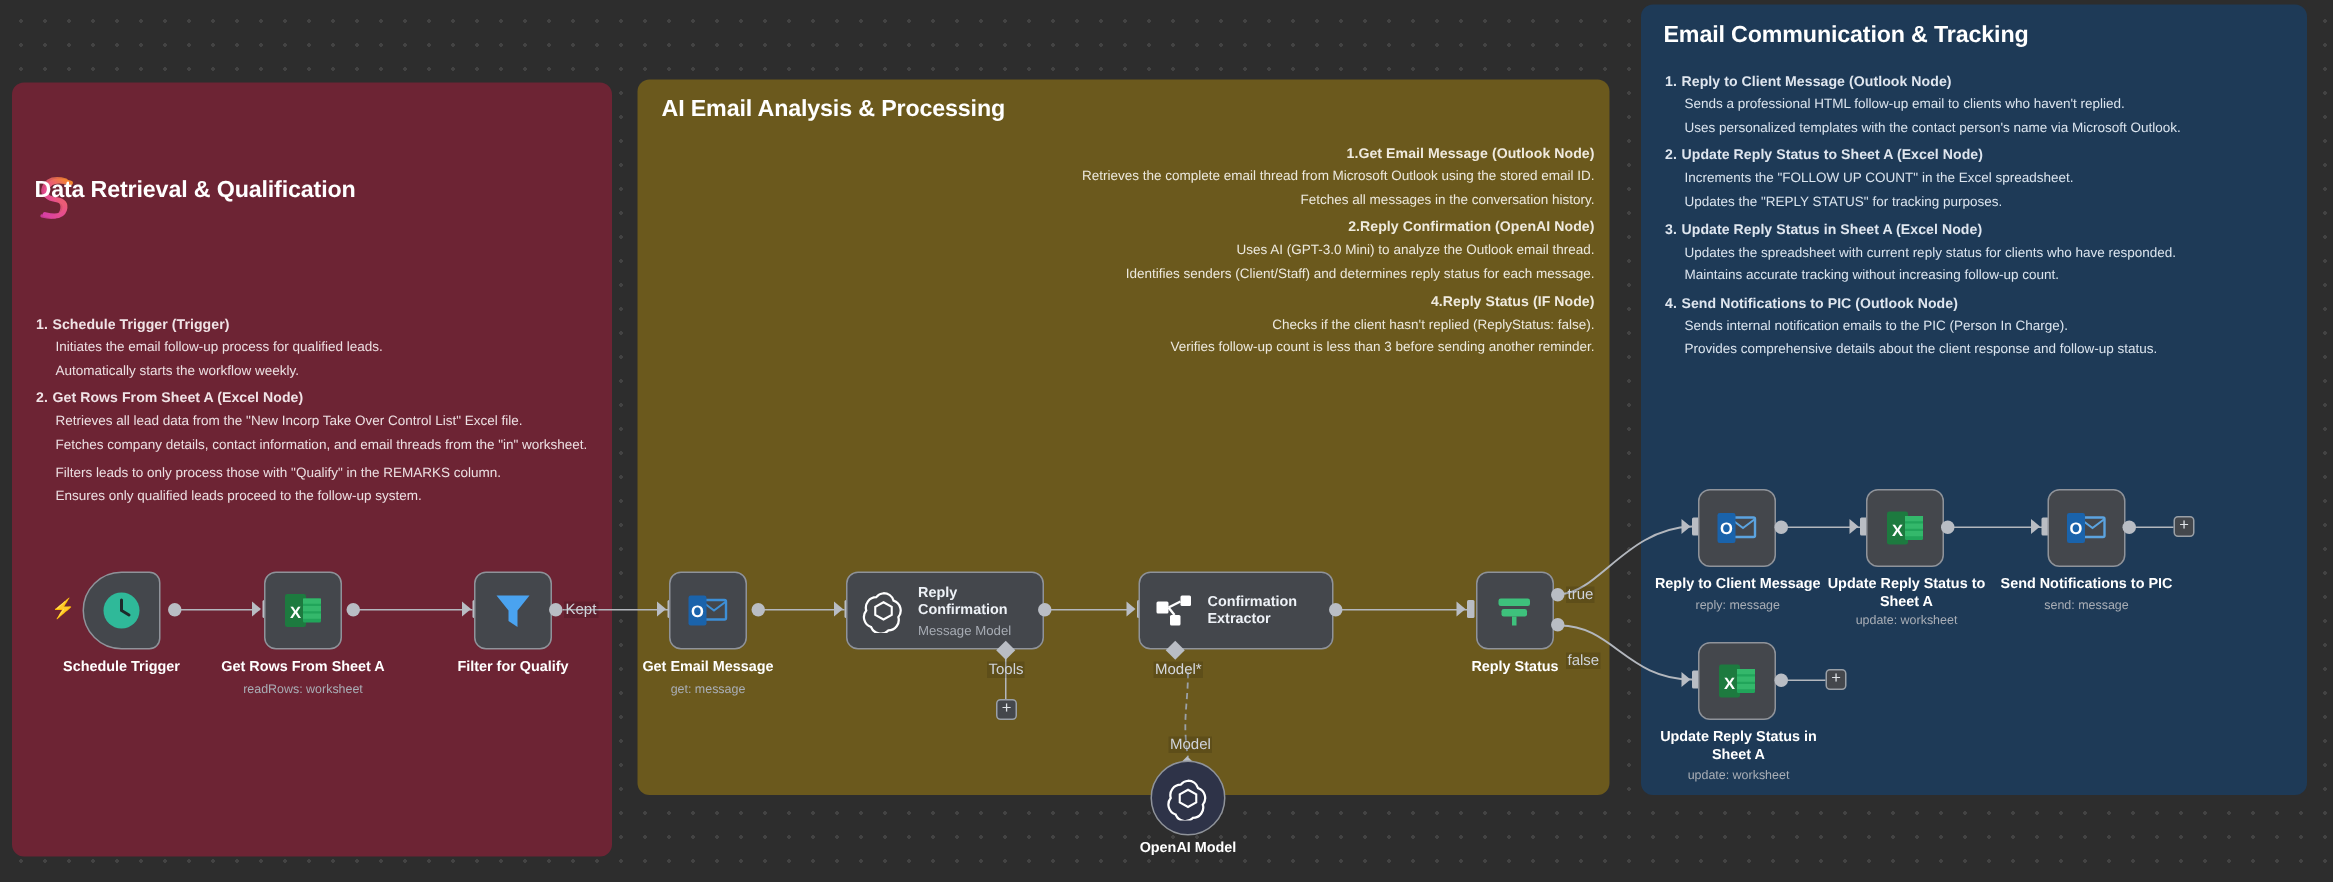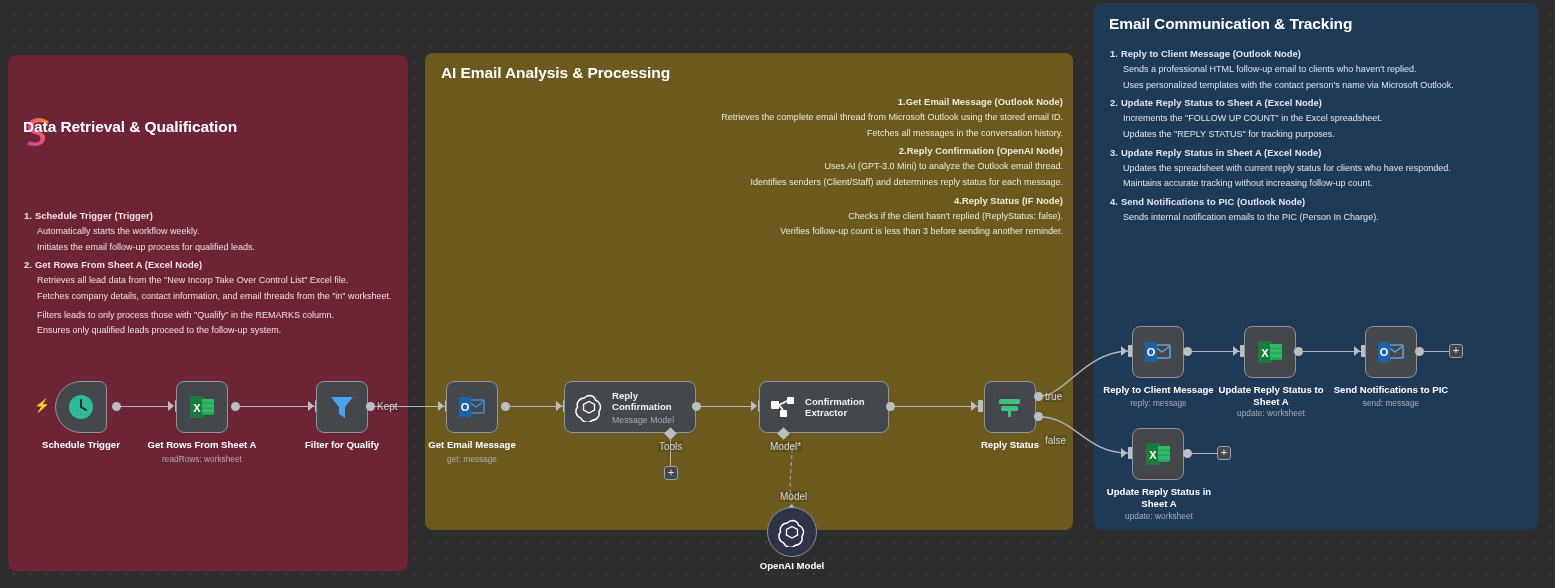--- a/index.html
+++ b/index.html
@@ -158,22 +158,22 @@
           </linearGradient>
         </defs>
         <path d="M25 7 Q12 3 9 11 Q7 17 15 18 Q23 19 21 25 Q19 31 8 28" fill="none" stroke="url(#glog)" stroke-width="3.2" stroke-linecap="round"></path>
         <path d="M22 5 Q10 2 7 10 Q5 16 13 17.5 Q21 19 19 25.5 Q17 32 6 29" fill="none" stroke="url(#glog)" stroke-width="2.2" stroke-linecap="round" opacity="0.85"></path>
       </svg>
     </div>
     <div class="panel-title">Data Retrieval &amp; Qualification</div>
     <div class="step-list">
       <div class="step">
         <div class="step-head"><span class="num">1.</span><span>Schedule Trigger (Trigger)</span></div>
+        <div class="step-sub">Initiates the email follow-up process for qualified leads.</div>
         <div class="step-sub">Automatically starts the workflow weekly.</div>
-        <div class="step-sub">Initiates the email follow-up process for qualified leads.</div>
       </div>
       <div class="step">
         <div class="step-head"><span class="num">2.</span><span>Get Rows From Sheet A (Excel Node)</span></div>
         <div class="step-sub">Retrieves all lead data from the "New Incorp Take Over Control List" Excel file.</div>
         <div class="step-sub">Fetches company details, contact information, and email threads from the "in" worksheet.</div>
       </div>
       <div class="step">
         <div class="step-sub">Filters leads to only process those with "Qualify" in the REMARKS column.</div>
         <div class="step-sub">Ensures only qualified leads proceed to the follow-up system.</div>
       </div>
@@ -215,20 +215,21 @@
         <div class="step-sub">Updates the "REPLY STATUS" for tracking purposes.</div>
       </div>
       <div class="step">
         <div class="step-head"><span class="num">3.</span><span>Update Reply Status in Sheet A (Excel Node)</span></div>
         <div class="step-sub">Updates the spreadsheet with current reply status for clients who have responded.</div>
         <div class="step-sub">Maintains accurate tracking without increasing follow-up count.</div>
       </div>
       <div class="step">
         <div class="step-head"><span class="num">4.</span><span>Send Notifications to PIC (Outlook Node)</span></div>
         <div class="step-sub">Sends internal notification emails to the PIC (Person In Charge).</div>
+        <div class="step-sub">Provides comprehensive details about the client response and follow-up status.</div>
       </div>
     </div>
   </div>
 
   <div class="wire" style="left:117px; top:406px; width:56px;"></div>
   <div class="wire" style="left:235px; top:406px; width:80px;"></div>
   <div class="wire" style="left:375px; top:406px; width:71px;"></div>
   <div class="wire" style="left:505px; top:406px; width:58px;"></div>
   <div class="wire" style="left:700px; top:406px; width:55px;"></div>
   <div class="wire" style="left:894px; top:406px; width:84px;"></div>

